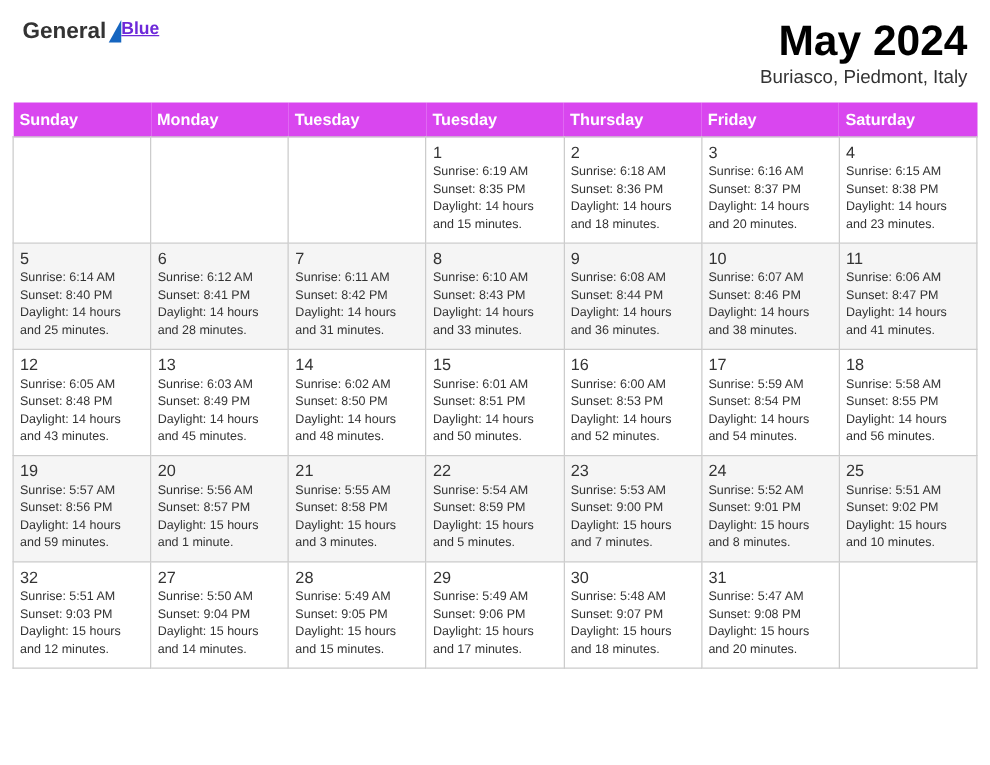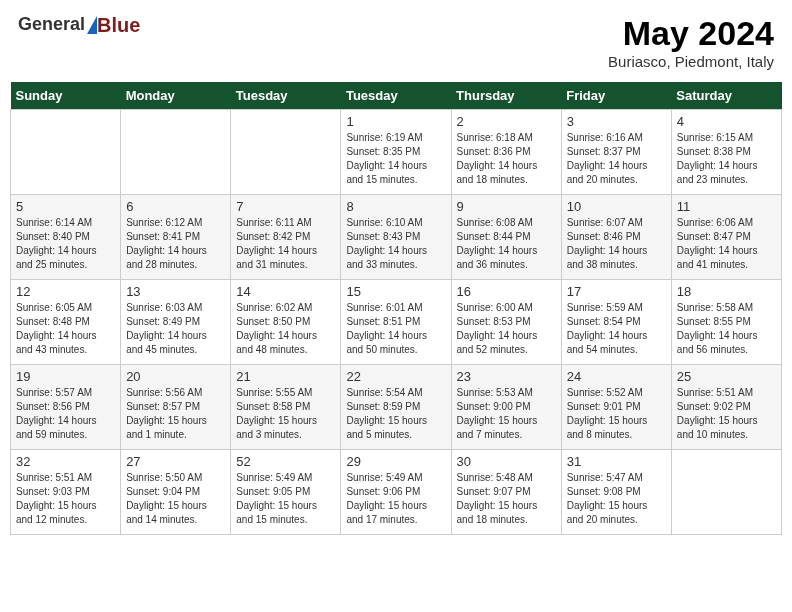--- a/index.html
+++ b/index.html
@@ -21,23 +21,24 @@
       display: flex;
       align-items: center;
       gap: 2px;
     }
     .logo-text-general {
       font-size: 18px;
       font-weight: bold;
       color: #333;
     }
     .logo-text-blue {
-      font-size: 20px;
-      font-weight: bold;
-      color: #7f1d1d;
+      font-size: 14px;
+      font-weight: bold;
+      color: #6d28d9;
+      text-decoration: underline;
     }
     .logo-triangle {
       width: 0;
       height: 0;
       border-left: 10px solid transparent;
       border-bottom: 18px solid #1565c0;
       margin-left: 2px;
     }
     .title-area {
       text-align: right;
@@ -50,21 +51,21 @@
     .subtitle {
       font-size: 15px;
       color: #333;
     }
     .calendar-table {
       width: 100%;
       border-collapse: collapse;
       font-size: 11px;
     }
     .calendar-table th {
-      background-color: #14532d;
+      background-color: #d946ef;
       color: #fff;
       text-align: left;
       padding: 6px 5px;
       font-size: 13px;
       font-weight: bold;
     }
     .calendar-table td {
       border: 1px solid #ccc;
       vertical-align: top;
       padding: 4px 5px;
@@ -236,21 +237,21 @@
       <tr class="row-white">
         <td>
           <div class="day-number">32</div>
           <div class="day-info">Sunrise: 5:51 AM<br>Sunset: 9:03 PM<br>Daylight: 15 hours and 12 minutes.</div>
         </td>
         <td>
           <div class="day-number">27</div>
           <div class="day-info">Sunrise: 5:50 AM<br>Sunset: 9:04 PM<br>Daylight: 15 hours and 14 minutes.</div>
         </td>
         <td>
-          <div class="day-number">52</div>
+          <div class="day-number">28</div>
           <div class="day-info">Sunrise: 5:49 AM<br>Sunset: 9:05 PM<br>Daylight: 15 hours and 15 minutes.</div>
         </td>
         <td>
           <div class="day-number">29</div>
           <div class="day-info">Sunrise: 5:49 AM<br>Sunset: 9:06 PM<br>Daylight: 15 hours and 17 minutes.</div>
         </td>
         <td>
           <div class="day-number">30</div>
           <div class="day-info">Sunrise: 5:48 AM<br>Sunset: 9:07 PM<br>Daylight: 15 hours and 18 minutes.</div>
         </td>

